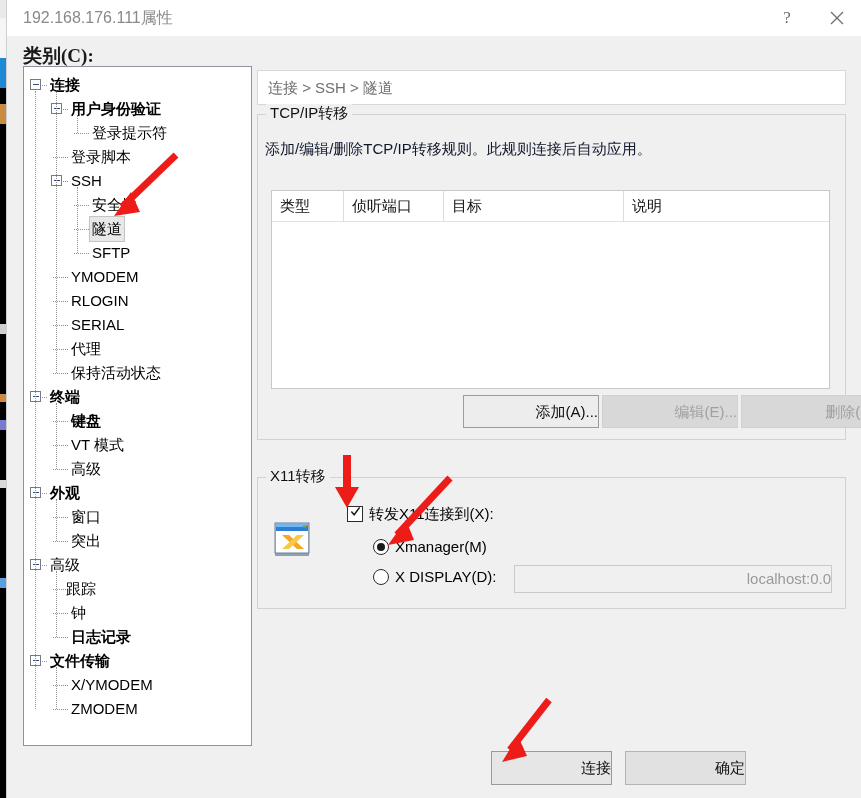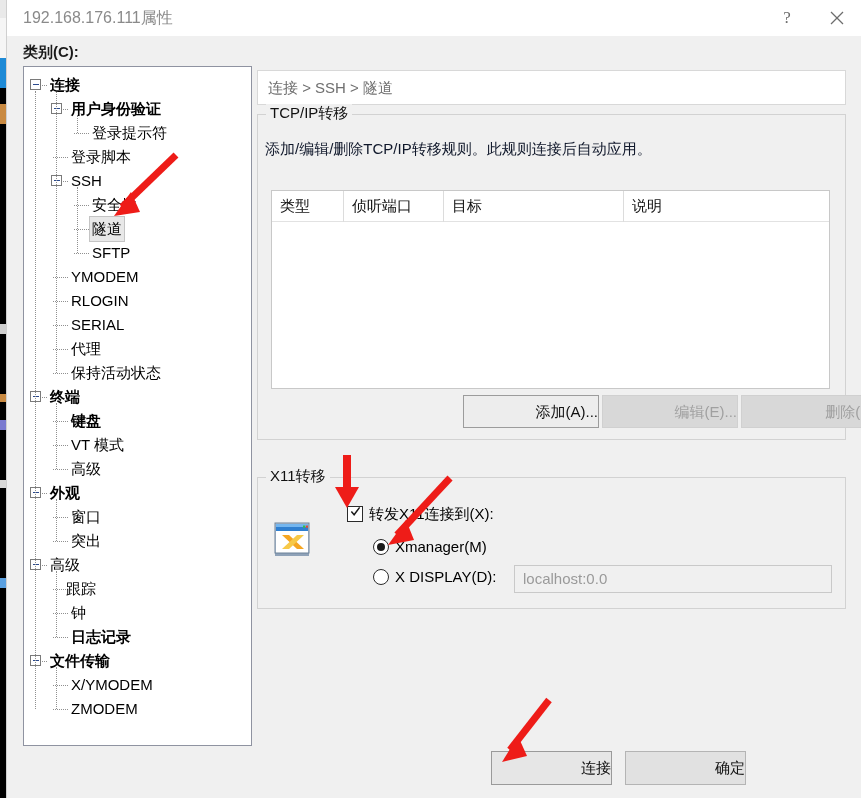--- a/index.html
+++ b/index.html
@@ -63,23 +63,24 @@
   #btn-close { right: 2px; }
   #btn-help .qm {
     position:absolute; left:50%; top:50%; transform:translate(-50%,-52%);
     font-size:17px; color:#6d6d6d; font-family:"Liberation Serif", serif;
   }
 
   
   #cat-label {
     position: absolute;
     left: 16px; top: 43px;
-    font-size: 15px;
+    font-size: 19px;
     font-weight: bold;
     color: #1a1a1a;
+    font-family: Liberation Serif, serif;
   }
 
   
   #tree-panel {
     position: absolute;
     left: 16px; top: 66px;
     width: 229px; height: 680px;
     background: #ffffff;
     border: 1px solid #8f93a1;
     box-sizing: border-box;
@@ -282,20 +283,21 @@
     left: 507px; top: 565px;
     width: 318px; height: 28px;
     background: #f0f0f0;
     border: 1px solid #c9c9c9;
     box-sizing: border-box;
     color: #9a9a9a;
     font-size: 15px;
     line-height: 26px;
     padding-left: 8px;
     font-family: "Liberation Sans", sans-serif;
+    text-align: right;
   }
 
   
   #annotations {
     position: absolute;
     left: 0; top: 0;
     width: 861px; height: 798px;
     pointer-events: none;
     z-index: 50;
   }

